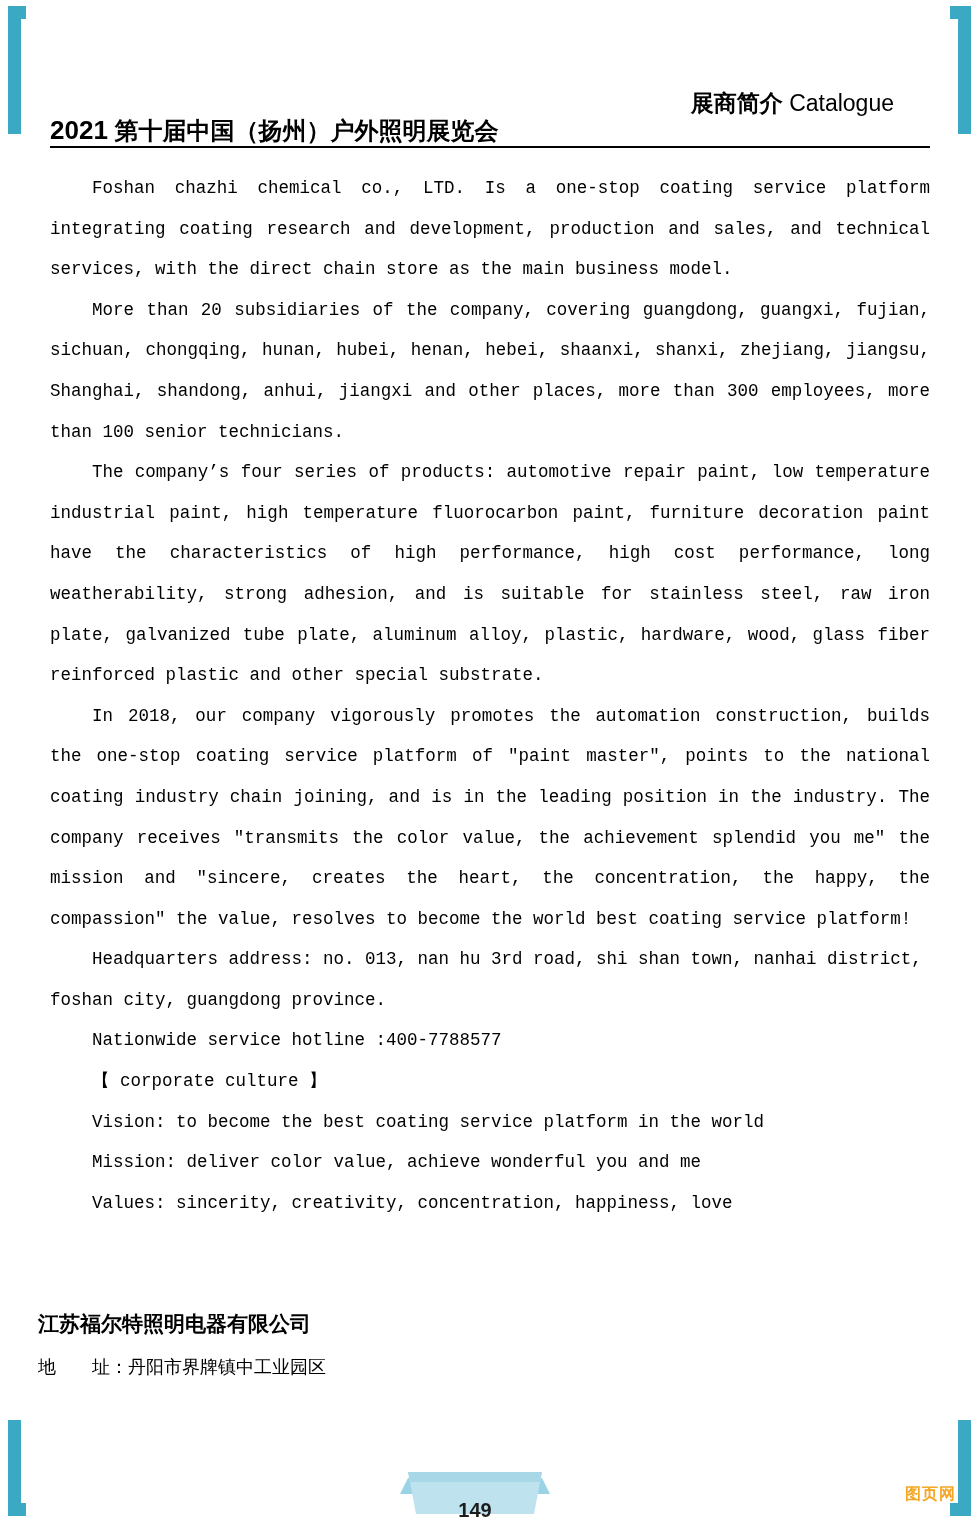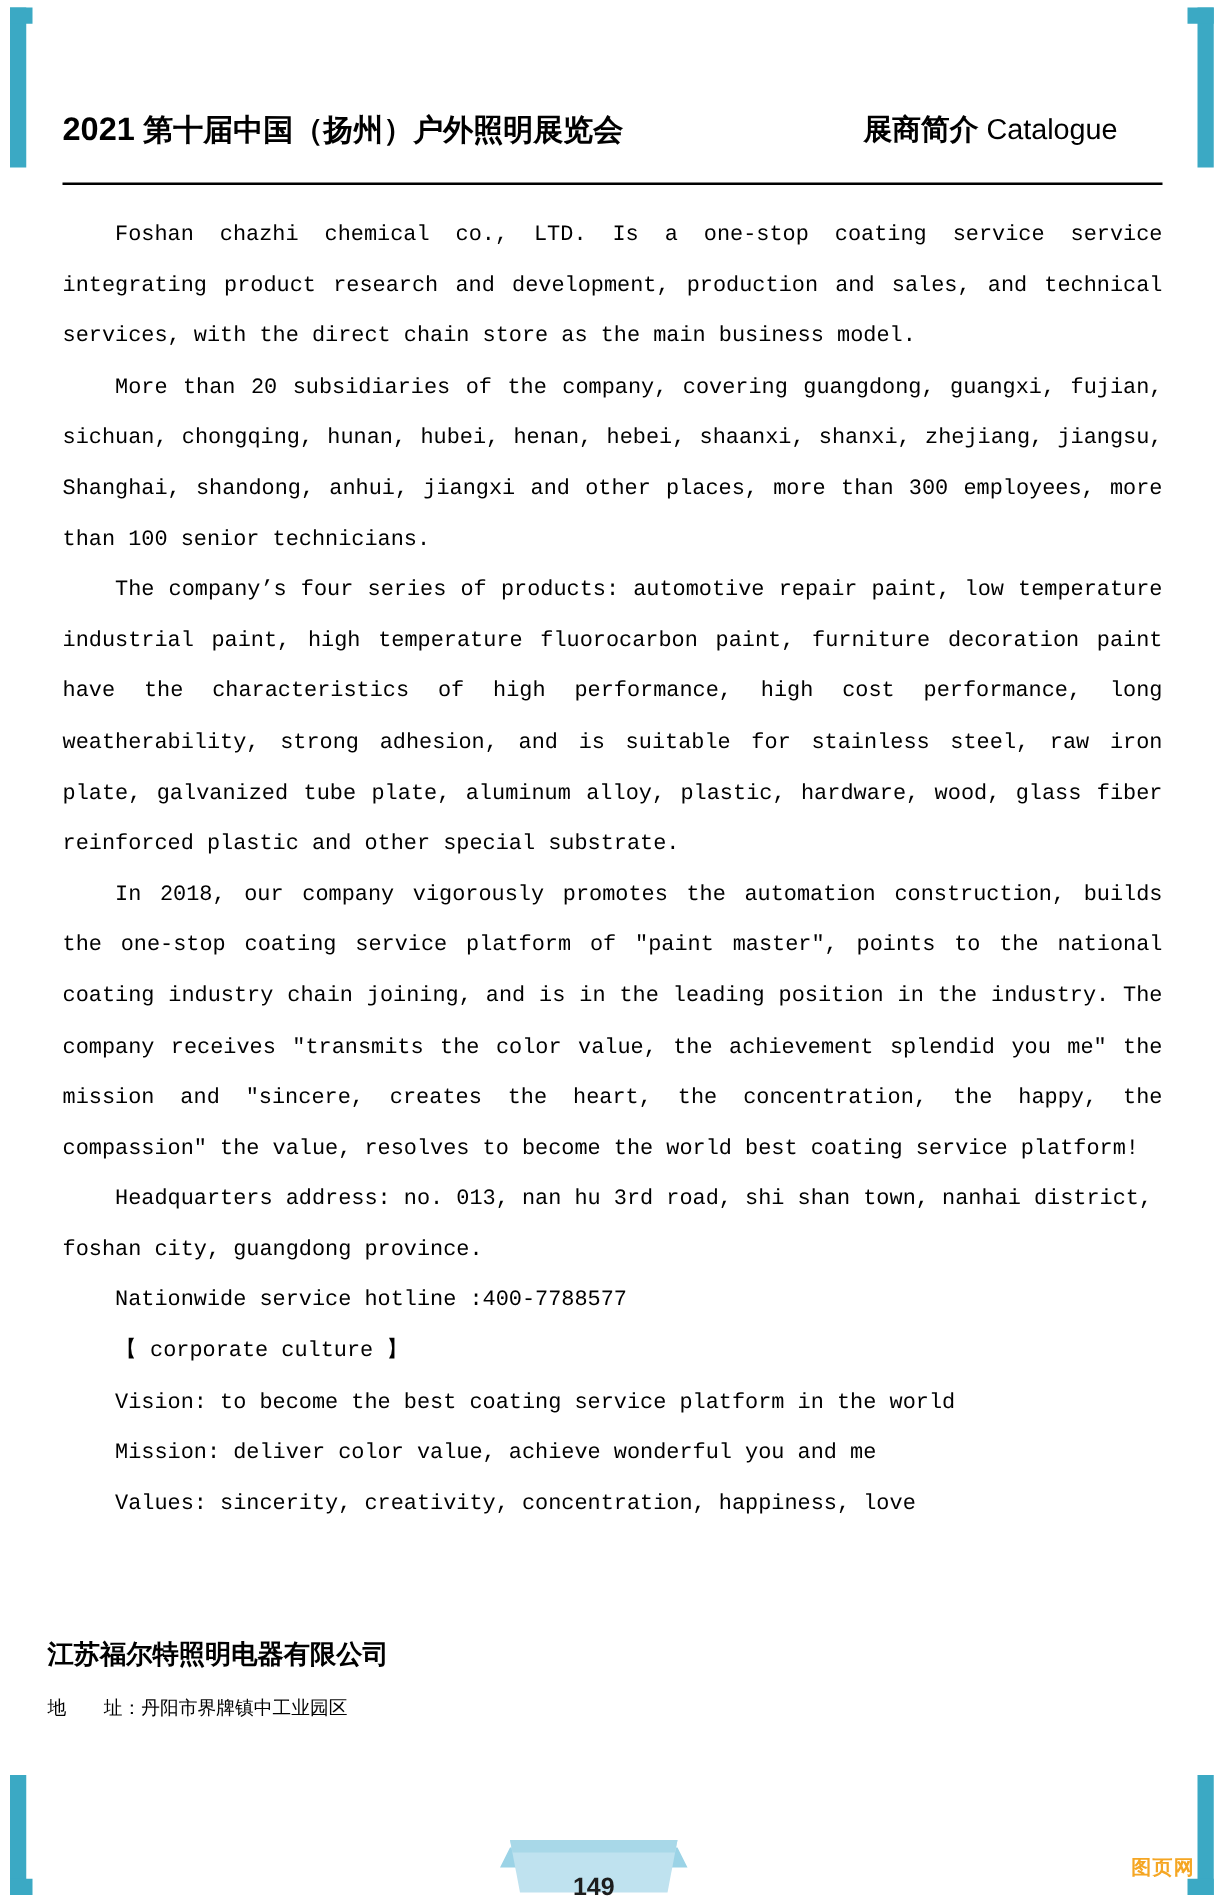--- a/index.html
+++ b/index.html
@@ -40,20 +40,21 @@
     align-items: flex-start;
     justify-content: space-between;
   }
   .header-left {
     font-family: "Liberation Sans", sans-serif;
     font-weight: bold;
     font-size: 24px;
     color: #000000;
     letter-spacing: 0px;
     white-space: nowrap;
+    margin-top: 27px;
   }
   .header-left .year { font-size: 26px; }
   .header-right {
     font-family: "Liberation Sans", sans-serif;
     font-size: 23px;
     color: #000000;
     white-space: nowrap;
     margin-right: 36px;
   }
   .header-right .cn { font-weight: bold; margin-left: 12px; }
@@ -95,21 +96,21 @@
     font-family: "Liberation Sans", sans-serif;
     color: #000000;
   }
   .cn-title {
     font-size: 21px;
     font-weight: bold;
     line-height: 34px;
     margin-bottom: 8px;
   }
   .cn-line {
-    font-size: 15px;
+    font-size: 18px;
     line-height: 36px;
   }
 
   
   .ribbon {
     position: absolute;
     left: 370px;
     top: 1468px;
     width: 210px;
     height: 50px;
@@ -160,21 +161,21 @@
   <div class="header-left">
     <span class="year">2021</span><span> 第十届中国（扬州）户外照明展览会</span>
   </div>
   <div class="header-right">
     <span class="cn">展商简介</span><span> Catalogue</span>
   </div>
 </div>
 <div class="header-rule"></div>
 
 <div class="content">
-  <p class="para">Foshan chazhi chemical co., LTD. Is a one-stop coating service service integrating product research and development, production and sales, and technical services, with the direct chain store as the main business model.</p>
+  <p class="para">Foshan chazhi chemical co., LTD. Is a one-stop coating service platform integrating coating research and development, production and sales, and technical services, with the direct chain store as the main business model.</p>
   <p class="para">More than 20 subsidiaries of the company, covering guangdong, guangxi, fujian, sichuan, chongqing, hunan, hubei, henan, hebei, shaanxi, shanxi, zhejiang, jiangsu, Shanghai, shandong, anhui, jiangxi and other places, more than 300 employees, more than 100 senior technicians.</p>
   <p class="para">The company’s four series of products: automotive repair paint, low temperature industrial paint, high temperature fluorocarbon paint, furniture decoration paint have the characteristics of high performance, high cost performance, long weatherability, strong adhesion, and is suitable for stainless steel, raw iron plate, galvanized tube plate, aluminum alloy, plastic, hardware, wood, glass fiber reinforced plastic and other special substrate.</p>
   <p class="para">In 2018, our company vigorously promotes the automation construction, builds the one-stop coating service platform of "paint master", points to the national coating industry chain joining, and is in the leading position in the industry. The company receives "transmits the color value, the achievement splendid you me" the mission and "sincere, creates the heart, the concentration, the happy, the compassion" the value, resolves to become the world best coating service platform!</p>
   <p class="para short">Headquarters address: no. 013, nan hu 3rd road, shi shan town, nanhai district, foshan city, guangdong province.</p>
   <p class="para short">Nationwide service hotline :400-7788577</p>
   <p class="para short">【 corporate culture 】</p>
   <p class="para short">Vision: to become the best coating service platform in the world</p>
   <p class="para short">Mission: deliver color value, achieve wonderful you and me</p>
   <p class="para short">Values: sincerity, creativity, concentration, happiness, love</p>
 </div>

